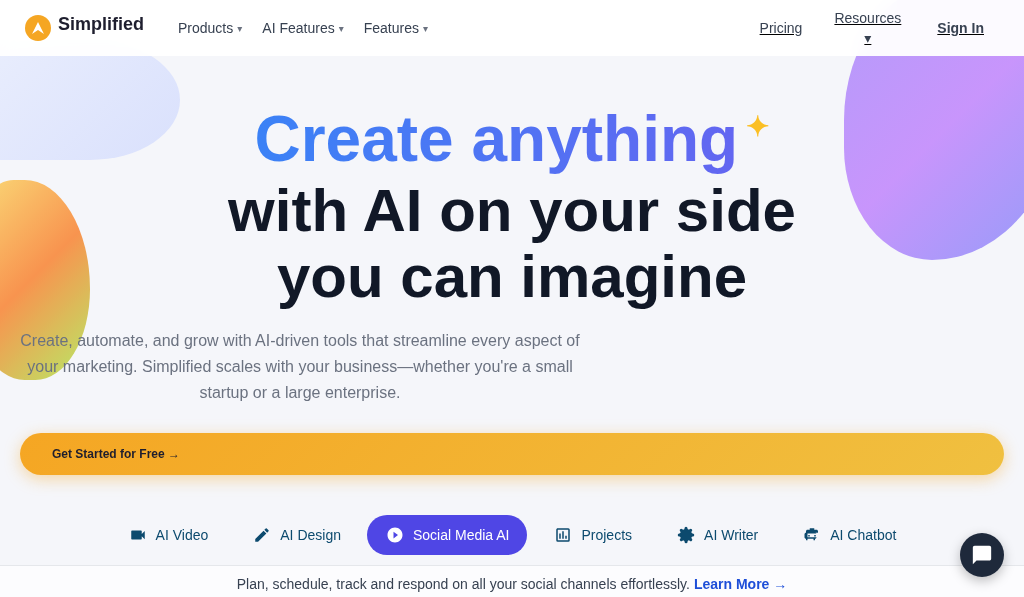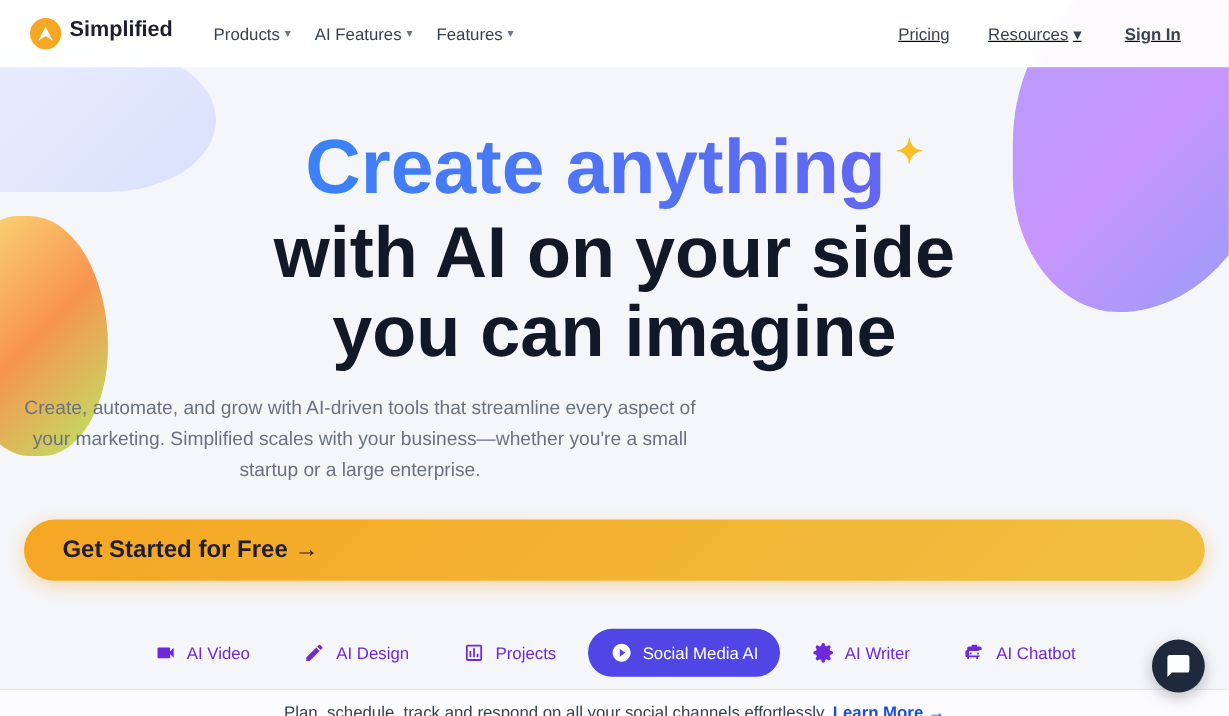--- a/index.html
+++ b/index.html
@@ -108,20 +108,21 @@
     }
     .nav-resources {
       display: flex;
       align-items: center;
       gap: 4px;
       padding: 6px 12px;
       font-size: 14px;
       color: #374151;
       font-weight: 500;
       cursor: pointer;
+      flex-direction: column;
     }
     .btn-signin {
       padding: 7px 16px;
       font-size: 14px;
       font-weight: 600;
       color: #374151;
       background: transparent;
       border: none;
       cursor: pointer;
       border-radius: 8px;
@@ -182,21 +183,21 @@
       font-size: 16px;
       color: #6b7280;
       line-height: 1.6;
       margin: 18px 0 28px;
     }
     .btn-cta {
       display: flex;
       align-items: center;
       gap: 8px;
       padding: 14px 32px;
-      font-size: 20px;
+      font-size: 12px;
       font-weight: 700;
       color: #1e1e2e;
       background: linear-gradient(135deg, #f5a623, #f0c040);
       border: none;
       border-radius: 32px;
       cursor: pointer;
       box-shadow: 0 4px 16px rgba(245,166,35,0.4);
     }
 
     
@@ -210,21 +211,21 @@
       padding: 16px 20px 10px;
     }
     .tab-item {
       display: flex;
       align-items: center;
       gap: 8px;
       padding: 10px 18px;
       border-radius: 32px;
       font-size: 14px;
       font-weight: 500;
-      color: #6d28d9;
+      color: #0c4a6e;
       cursor: pointer;
       background: transparent;
       border: none;
       transition: background 0.2s;
     }
     .tab-item.active {
       background: #4f46e5;
       color: #fff;
     }
     .tab-icon {
@@ -344,35 +345,35 @@
       <span>AI Video</span>
     </button>
     <button class="tab-item">
       <span class="tab-icon">
         <svg width="18" height="18" viewBox="0 0 24 24" fill="currentColor">
           <path d="M3 17.25V21h3.75L17.81 9.94l-3.75-3.75L3 17.25zM20.71 7.04a1 1 0 000-1.41l-2.34-2.34a1 1 0 00-1.41 0l-1.83 1.83 3.75 3.75 1.83-1.83z"></path>
         </svg>
       </span>
       <span>AI Design</span>
     </button>
+    <button class="tab-item active">
+      <span class="tab-icon">
+        <svg width="18" height="18" viewBox="0 0 24 24" fill="currentColor">
+          <path d="M12 2C6.48 2 2 6.48 2 12s4.48 10 10 10 10-4.48 10-10S17.52 2 12 2zm-2 14.5v-9l6 4.5-6 4.5z"></path>
+        </svg>
+      </span>
+      <span>Social Media AI</span>
+    </button>
     <button class="tab-item">
       <span class="tab-icon">
         <svg width="18" height="18" viewBox="0 0 24 24" fill="currentColor">
           <path d="M19 3H5c-1.1 0-2 .9-2 2v14a2 2 0 002 2h14a2 2 0 002-2V5a2 2 0 00-2-2zm0 16H5V5h14v14zM7 10h2v7H7zm4-3h2v10h-2zm4 6h2v4h-2z"></path>
         </svg>
       </span>
       <span>Projects</span>
-    </button>
-    <button class="tab-item active">
-      <span class="tab-icon">
-        <svg width="18" height="18" viewBox="0 0 24 24" fill="currentColor">
-          <path d="M12 2C6.48 2 2 6.48 2 12s4.48 10 10 10 10-4.48 10-10S17.52 2 12 2zm-2 14.5v-9l6 4.5-6 4.5z"></path>
-        </svg>
-      </span>
-      <span>Social Media AI</span>
     </button>
     <button class="tab-item">
       <span class="tab-icon">
         <svg width="18" height="18" viewBox="0 0 24 24" fill="currentColor">
           <circle cx="12" cy="12" r="3"></circle>
           <path d="M19.4 15a1.65 1.65 0 00.33 1.82l.06.06a2 2 0 010 2.83 2 2 0 01-2.83 0l-.06-.06a1.65 1.65 0 00-1.82-.33 1.65 1.65 0 00-1 1.51V21a2 2 0 01-4 0v-.09A1.65 1.65 0 009 19.4a1.65 1.65 0 00-1.82.33l-.06.06a2 2 0 01-2.83-2.83l.06-.06A1.65 1.65 0 004.68 15a1.65 1.65 0 00-1.51-1H3a2 2 0 010-4h.09A1.65 1.65 0 004.6 9a1.65 1.65 0 00-.33-1.82l-.06-.06a2 2 0 012.83-2.83l.06.06A1.65 1.65 0 009 4.68a1.65 1.65 0 001-1.51V3a2 2 0 014 0v.09a1.65 1.65 0 001 1.51 1.65 1.65 0 001.82-.33l.06-.06a2 2 0 012.83 2.83l-.06.06A1.65 1.65 0 0019.4 9a1.65 1.65 0 001.51 1H21a2 2 0 010 4h-.09a1.65 1.65 0 00-1.51 1z"></path>
         </svg>
       </span>
       <span>AI Writer</span>
     </button>

